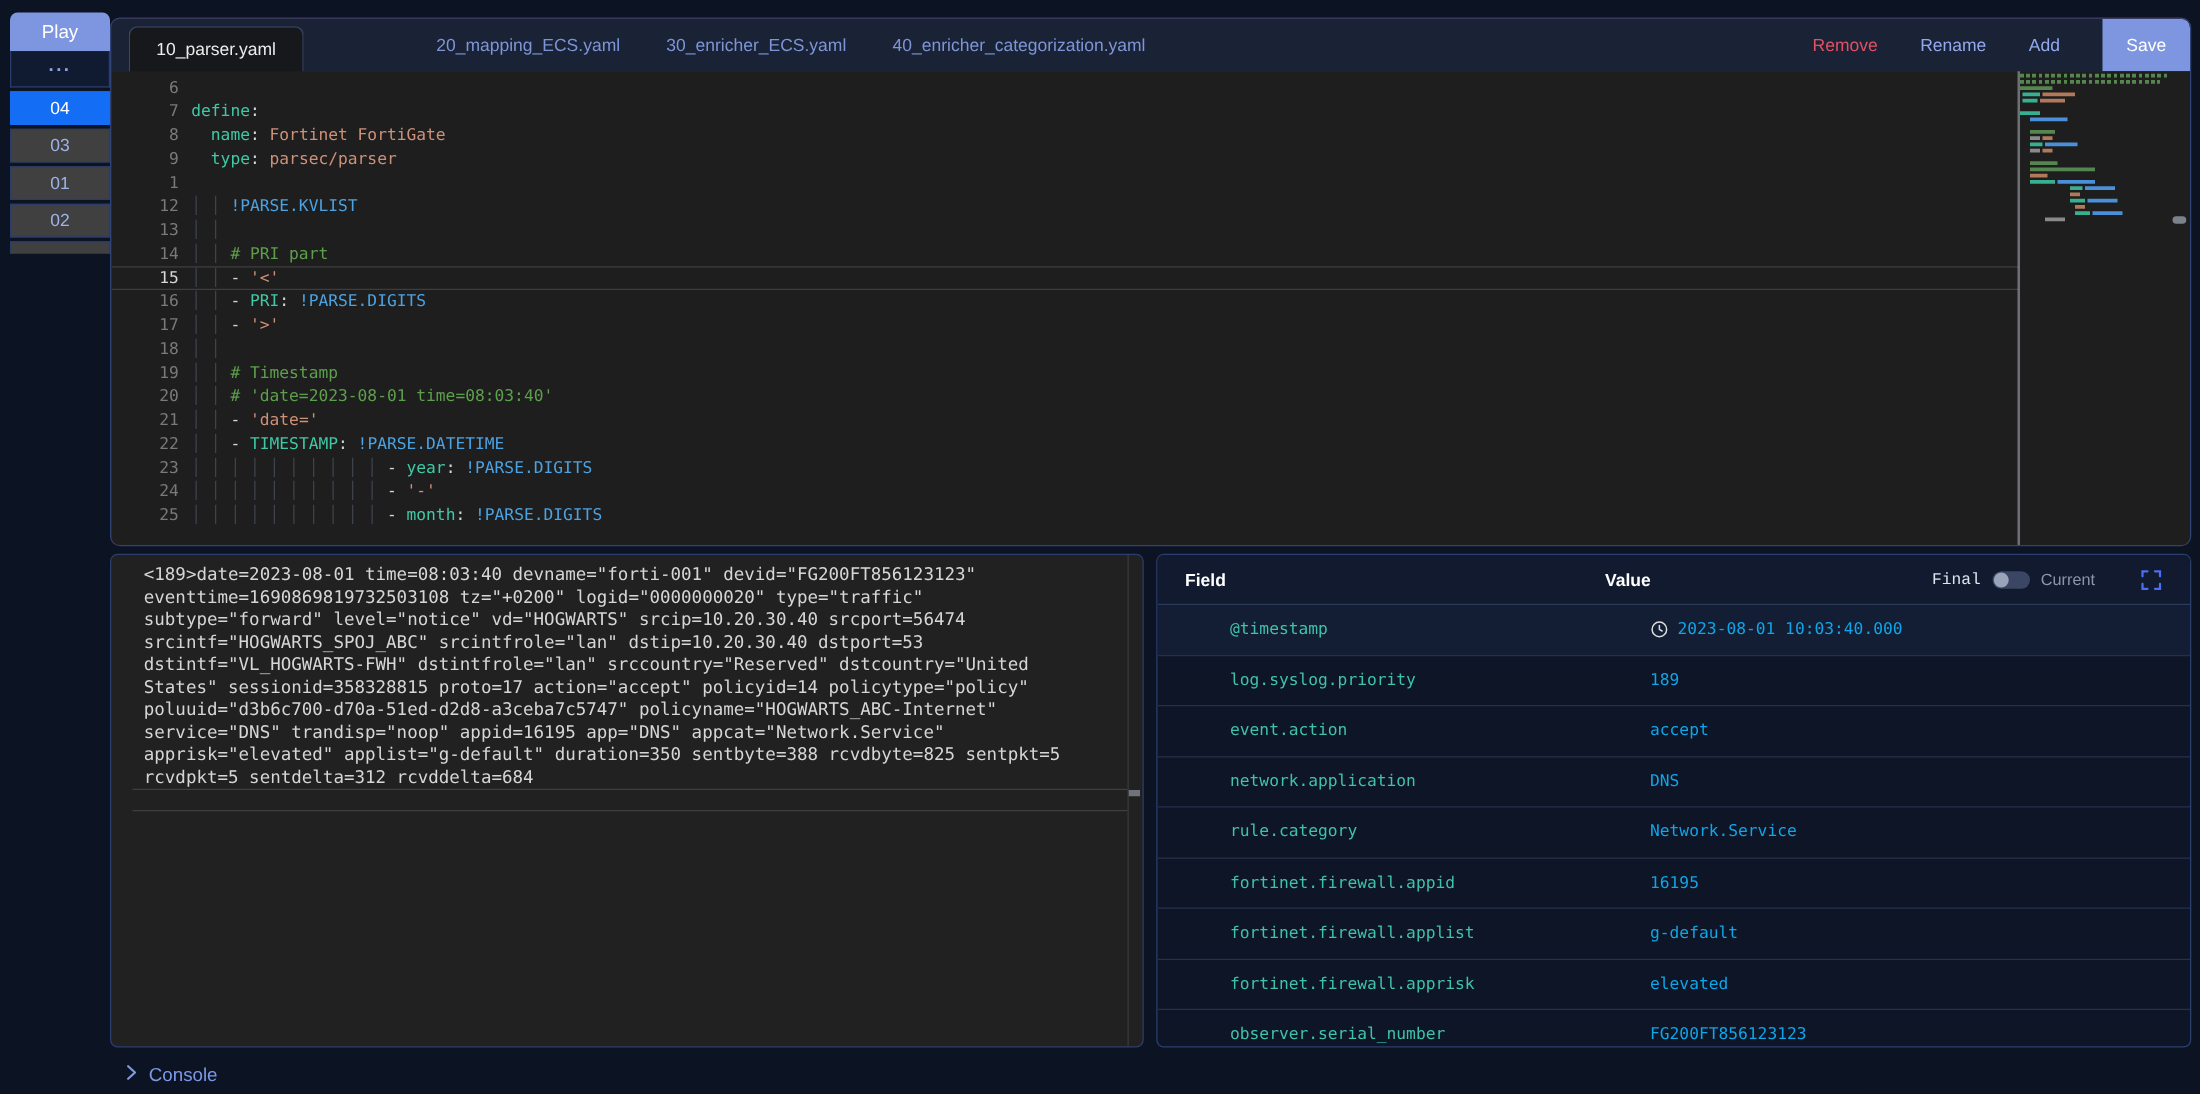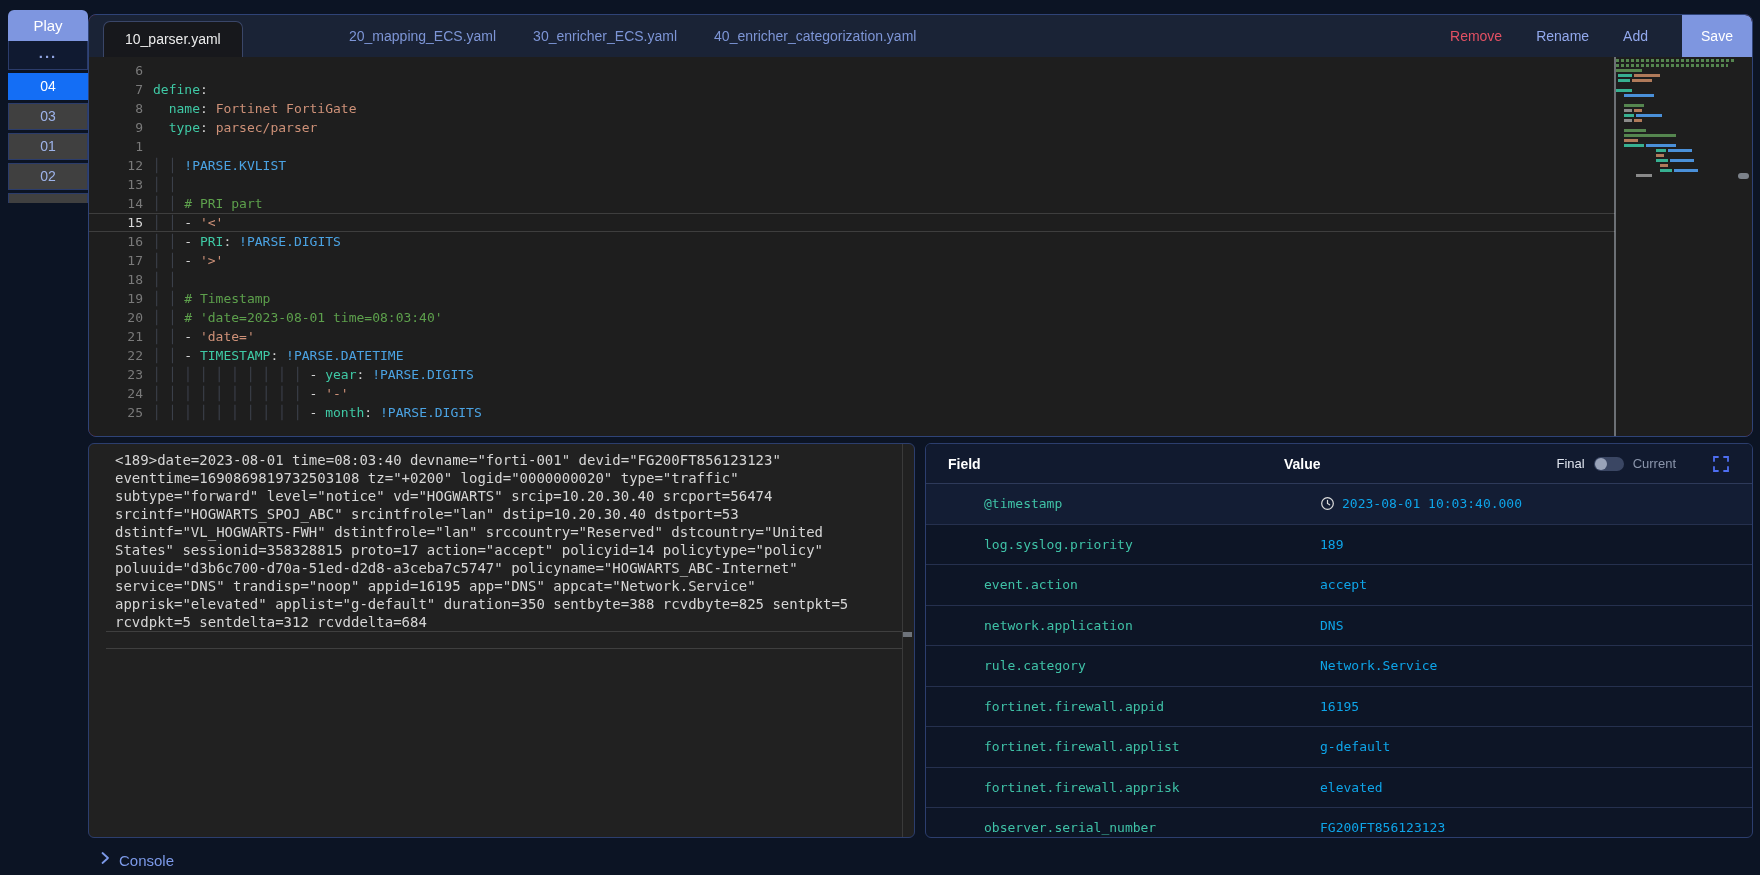--- a/index.html
+++ b/index.html
@@ -64,21 +64,21 @@
   .log-thumb { position:absolute; right:2px; top:188px; width:9px; height:5px; background:#6e737b; cursor:pointer; }
 
   
   .fields-panel { position:absolute; left:925px; top:443px; width:828px; height:395px;
                   background:#0d1526; border:1px solid #2c3e6e; border-radius:6px; overflow:hidden; }
   .fp-head { display:flex; align-items:center; height:40px; border-bottom:1px solid #2e3a5a;
              background:#111a2f; }
   .fh-field { width:358px; padding-left:22px; color:#fff; font-size:14px; font-weight:bold; }
   .fh-value { flex:1; color:#fff; font-size:14px; font-weight:bold; }
   .fp-controls { display:flex; align-items:center; margin-right:22px; }
-  .lbl-final { color:#dfe4ee; font-size:13px; margin-right:9px; }
+  .lbl-final { color:#dfe4ee; font-size:13px; margin-right:9px;font-family:Liberation Mono, monospace; }
   .lbl-current { color:#8a95ab; font-size:13px; margin-left:9px; margin-right:36px; }
   .toggle { position:relative; width:30px; height:14px; border-radius:7px; background:#3a4663; cursor:pointer; }
   .toggle .knob { position:absolute; left:1px; top:1px; width:12px; height:12px; border-radius:50%;
                   background:#99a3b9; }
   .expand-btn { width:18px; height:18px; cursor:pointer; }
 
   .fr { display:flex; align-items:center; height:40.5px; border-bottom:1px solid #25304e;
         font-family:"DejaVu Sans Mono", monospace; font-size:13px; }
   .fr.hl { background:#131d34; }
   .fr-field { width:358px; padding-left:22px; color:#3fc2a7;margin-left:36px; }

